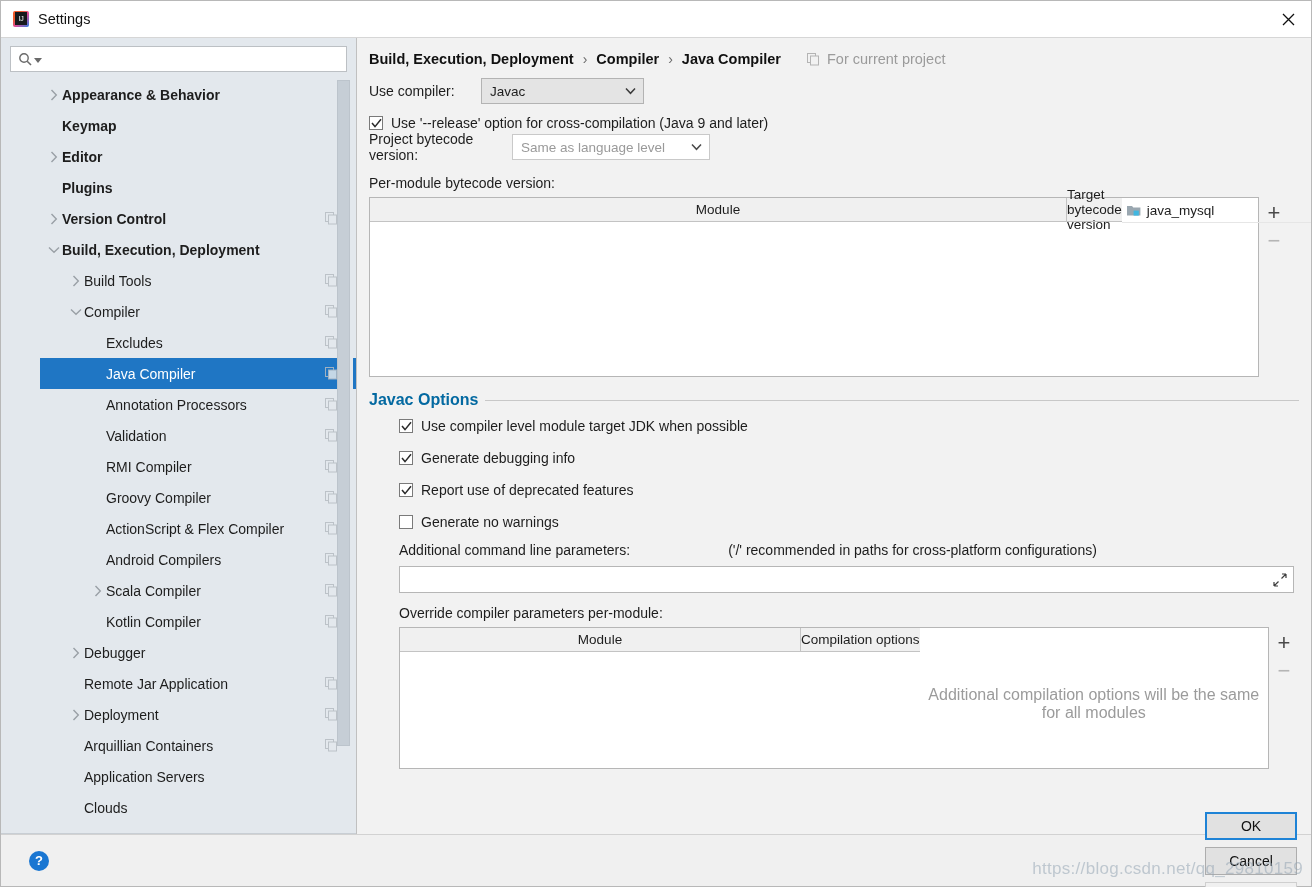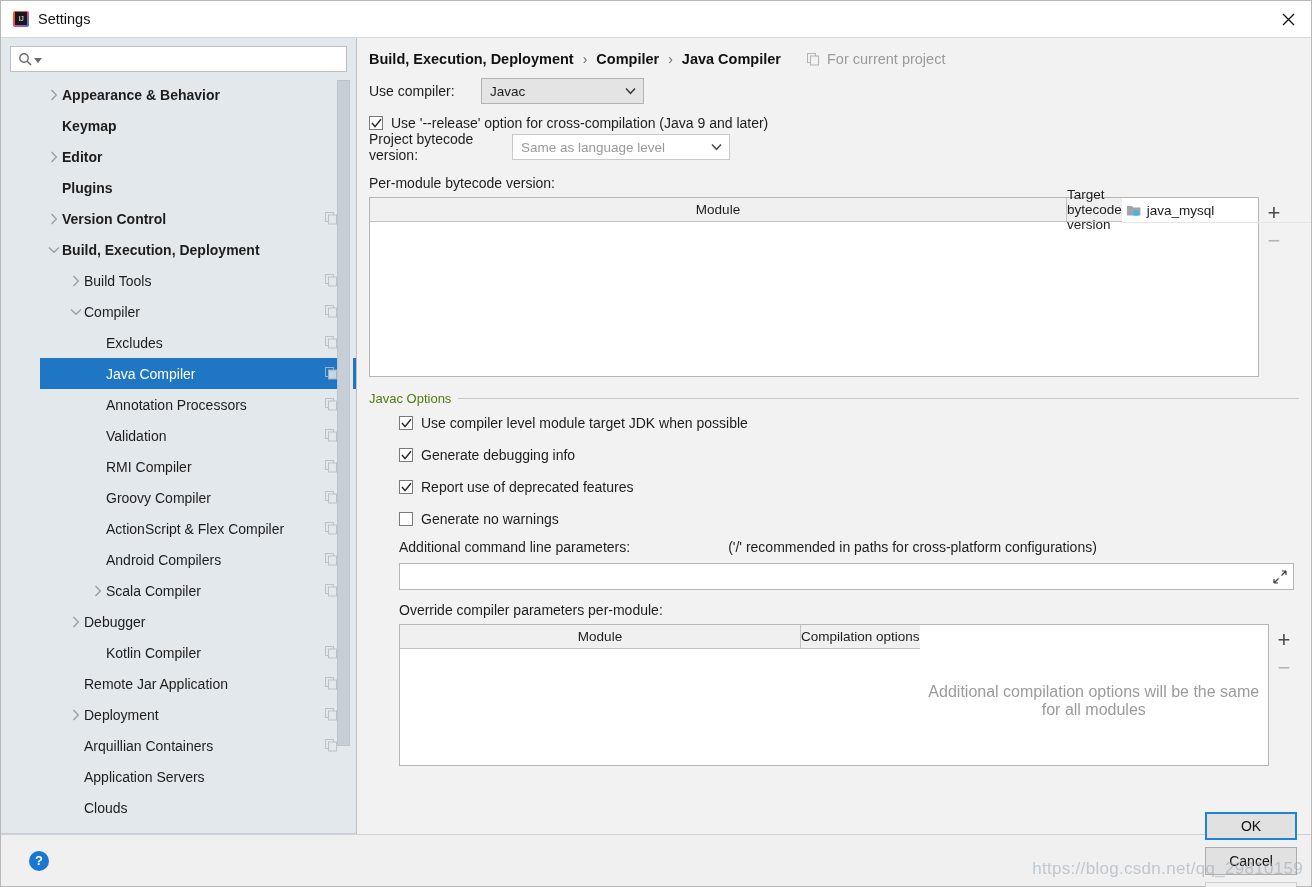--- a/index.html
+++ b/index.html
@@ -273,22 +273,23 @@
     display: flex; align-items: center; justify-content: center;
     font-size: 22px; line-height: 1;
     cursor: default;
   }
   .pm.plus { color: #4a4a4a; }
   .pm.minus { color: #b5b5b5; }
 
   
   .group-title-row {
     display: flex; align-items: center;
-    font-size: 13px;
-    color: #4d7c0f;
+    font-size: 16px;
+    color: #0369a1;
+    font-weight: bold;
   }
   .group-title-row .gline {
     flex: 1 1 auto; height: 1px; background: #c8c8c8; margin-left: 7px;
   }
 
   .txtfield {
     height: 27px;
     border: 1px solid #b6b6b6;
     background: #ffffff;
     display: flex; align-items: center;
@@ -519,35 +520,35 @@
                 <svg width="8" height="12" viewBox="0 0 8 12">
                   <path d="M1.5,1 L6.3,6 L1.5,11" stroke="#9aa0a6" stroke-width="1.4" fill="none"></path>
                 </svg>
               </span>
               <span class="label">Scala Compiler</span>
               <svg class="copy-ic" viewBox="0 0 13 13">
                 <rect x="0.5" y="0.5" width="8" height="9" fill="none" stroke="#b6bcc2"></rect>
                 <rect x="3.5" y="3" width="8" height="9" fill="#e3e8ed" stroke="#b6bcc2"></rect>
               </svg>
             </div>
+            <div class="tree-row lvl2 ind2">
+              <span class="chev"></span>
+              <span class="label">Kotlin Compiler</span>
+              <svg class="copy-ic" viewBox="0 0 13 13">
+                <rect x="0.5" y="0.5" width="8" height="9" fill="none" stroke="#b6bcc2"></rect>
+                <rect x="3.5" y="3" width="8" height="9" fill="#e3e8ed" stroke="#b6bcc2"></rect>
+              </svg>
+            </div>
             <div class="tree-row lvl1 ind1">
               <span class="chev">
                 <svg width="8" height="12" viewBox="0 0 8 12">
                   <path d="M1.5,1 L6.3,6 L1.5,11" stroke="#9aa0a6" stroke-width="1.4" fill="none"></path>
                 </svg>
               </span>
               <span class="label">Debugger</span>
-            </div>
-            <div class="tree-row lvl2 ind2">
-              <span class="chev"></span>
-              <span class="label">Kotlin Compiler</span>
-              <svg class="copy-ic" viewBox="0 0 13 13">
-                <rect x="0.5" y="0.5" width="8" height="9" fill="none" stroke="#b6bcc2"></rect>
-                <rect x="3.5" y="3" width="8" height="9" fill="#e3e8ed" stroke="#b6bcc2"></rect>
-              </svg>
             </div>
             <div class="tree-row lvl1 ind1">
               <span class="chev"></span>
               <span class="label">Remote Jar Application</span>
               <svg class="copy-ic" viewBox="0 0 13 13">
                 <rect x="0.5" y="0.5" width="8" height="9" fill="none" stroke="#b6bcc2"></rect>
                 <rect x="3.5" y="3" width="8" height="9" fill="#e3e8ed" stroke="#b6bcc2"></rect>
               </svg>
             </div>
             <div class="tree-row lvl1 ind1">
@@ -620,21 +621,21 @@
         <span class="cb">
           <svg width="11" height="11" viewBox="0 0 11 11">
             <path d="M1,5 L4,8.6 L10,1.2" stroke="#2b2b2b" stroke-width="1.5" fill="none"></path>
           </svg>
         </span>
         <span>Use '--release' option for cross-compilation (Java 9 and later)</span>
       </div>
 
       <div class="row" style="margin-top:0">
         <span class="lbl" style="width:143px">Project bytecode version:</span>
-        <div class="combo disabled" style="width:218px">
+        <div class="combo disabled" style="width:198px">
           <span class="cval">Same as language level</span>
           <span class="arrow">
             <svg width="11" height="8" viewBox="0 0 11 8">
                 <path d="M1,1.5 L5.5,6.3 L10,1.5" stroke="#4a4a4a" stroke-width="1.5" fill="none"></path>
               </svg>
           </span>
         </div>
       </div>
 
       <div class="lbl" style="margin-top:12px">Per-module bytecode version:</div>

